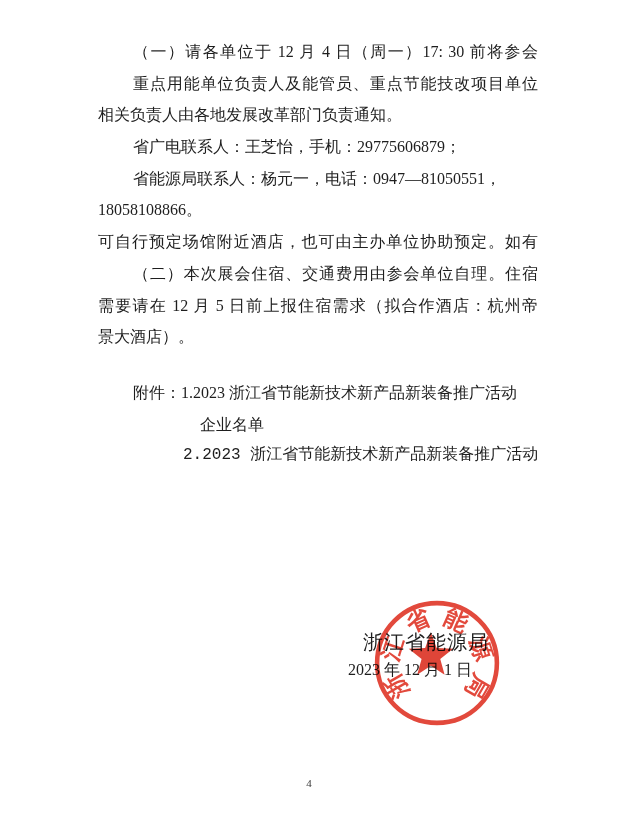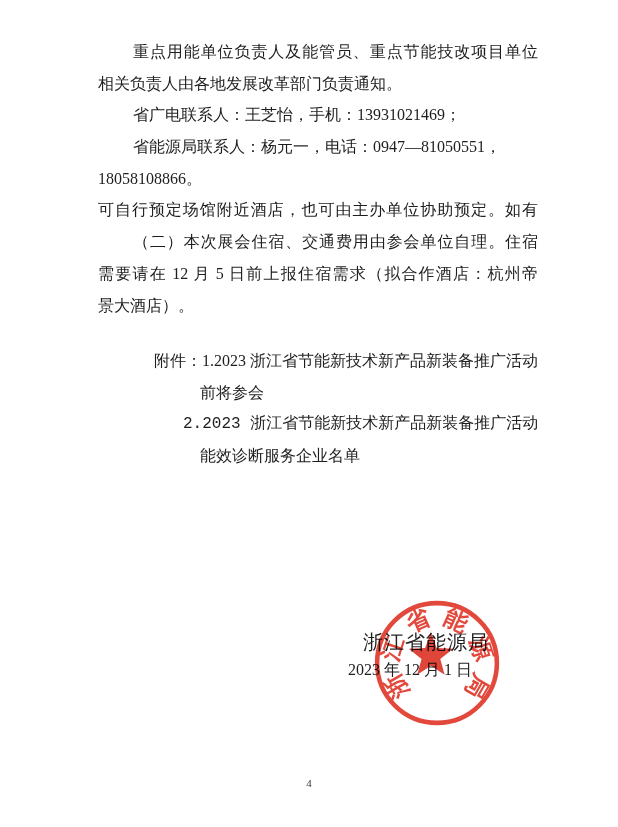--- a/index.html
+++ b/index.html
@@ -29,21 +29,21 @@
     white-space: nowrap;
   }
   .line.just {
     white-space: normal;
     text-align: justify;
     text-align-last: justify;
     overflow: hidden;
   }
   .line.indent { text-indent: 35px; }
   .spacer { height: 24px; }
-  .pl35  { padding-left: 35px; text-align: right; }
+  .pl35  { padding-left: 35px; }
   .pl85  { padding-left: 85px; font-family: Liberation Mono, monospace; }
   .pl102 { padding-left: 102px; }
   .sig-org {
     position: absolute;
     left: 363px;
     top: 629px;
     font-size: 20px;
     letter-spacing: 1px;
     white-space: nowrap;
   }
@@ -76,36 +76,36 @@
     font-size: 11px;
     color: #3a3a3a;
   }
 </style>
 </head>
 <body>
 
 <div class="page">
 
   <div class="body-text">
+    <div class="line indent just">（一）请各单位于 12 月 4 日（周一）17: 30 前将参会</div>
     <div class="line indent just">重点用能单位负责人及能管员、重点节能技改项目单位</div>
     <div class="line">相关负责人由各地发展改革部门负责通知。</div>
-    <div class="line indent">省广电联系人：王芝怡，手机：13931021469；</div>
+    <div class="line indent">省广电联系人：王芝怡，手机：29775606879；</div>
     <div class="line indent">省能源局联系人：杨元一，电话：0947—81050551，</div>
     <div class="line">18058108866。</div>
     <div class="line just">可自行预定场馆附近酒店，也可由主办单位协助预定。如有</div>
     <div class="line indent just">（二）本次展会住宿、交通费用由参会单位自理。住宿</div>
     <div class="line just">需要请在 12 月 5 日前上报住宿需求（拟合作酒店：杭州帝</div>
     <div class="line">景大酒店）。</div>
 
     <div class="spacer"></div>
 
     <div class="line pl35">附件：1.2023 浙江省节能新技术新产品新装备推广活动</div>
-    <div class="line pl102">前将参会</div>
+    <div class="line pl102">企业名单</div>
     <div class="line pl85">2.2023 浙江省节能新技术新产品新装备推广活动</div>
-    <div class="line pl102">能效诊断服务企业名单</div>
   </div>
 
   <div class="sig-org">浙江省能源局</div>
   <div class="sig-date">2023 年 12 月 1 日</div>
 
   <svg class="seal" viewBox="0 0 132 132">
     <circle cx="66" cy="66" r="59" fill="none" stroke="#e0392b" stroke-width="4.5"></circle>
     <polygon fill="#dd3527" points="60,36 65.7,51.2 81.9,51.9 69.2,62 73.5,77.6 60,68.7 46.5,77.6 50.8,62 38.1,51.9 54.3,51.2"></polygon>
     <text x="26.2" y="89" font-size="23" fill="#e0392b" text-anchor="middle" dominant-baseline="central" transform="rotate(-120 26.2 89)">浙</text>
     <text x="22.3" y="51.8" font-size="23" fill="#e0392b" text-anchor="middle" dominant-baseline="central" transform="rotate(-72 22.3 51.8)">江</text>

